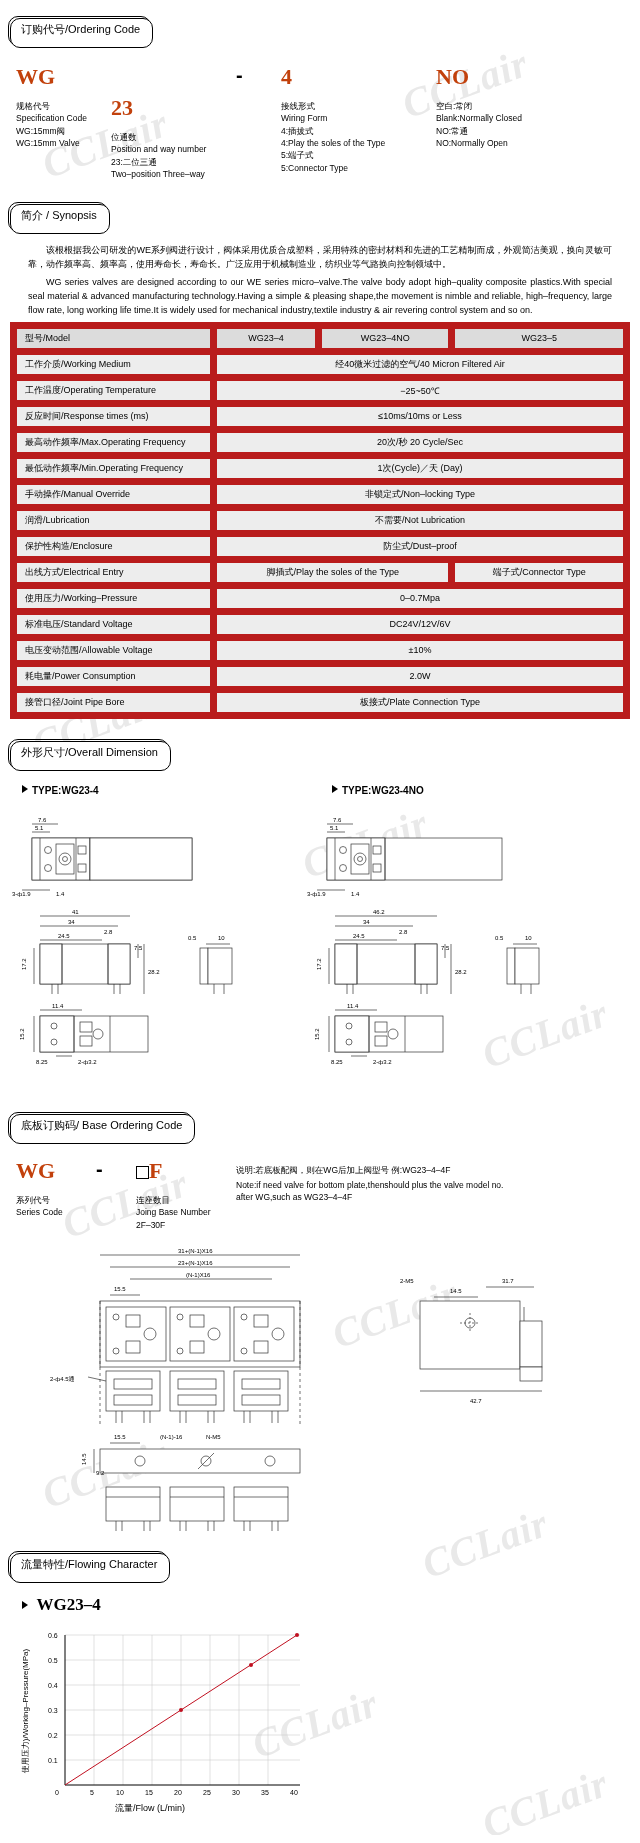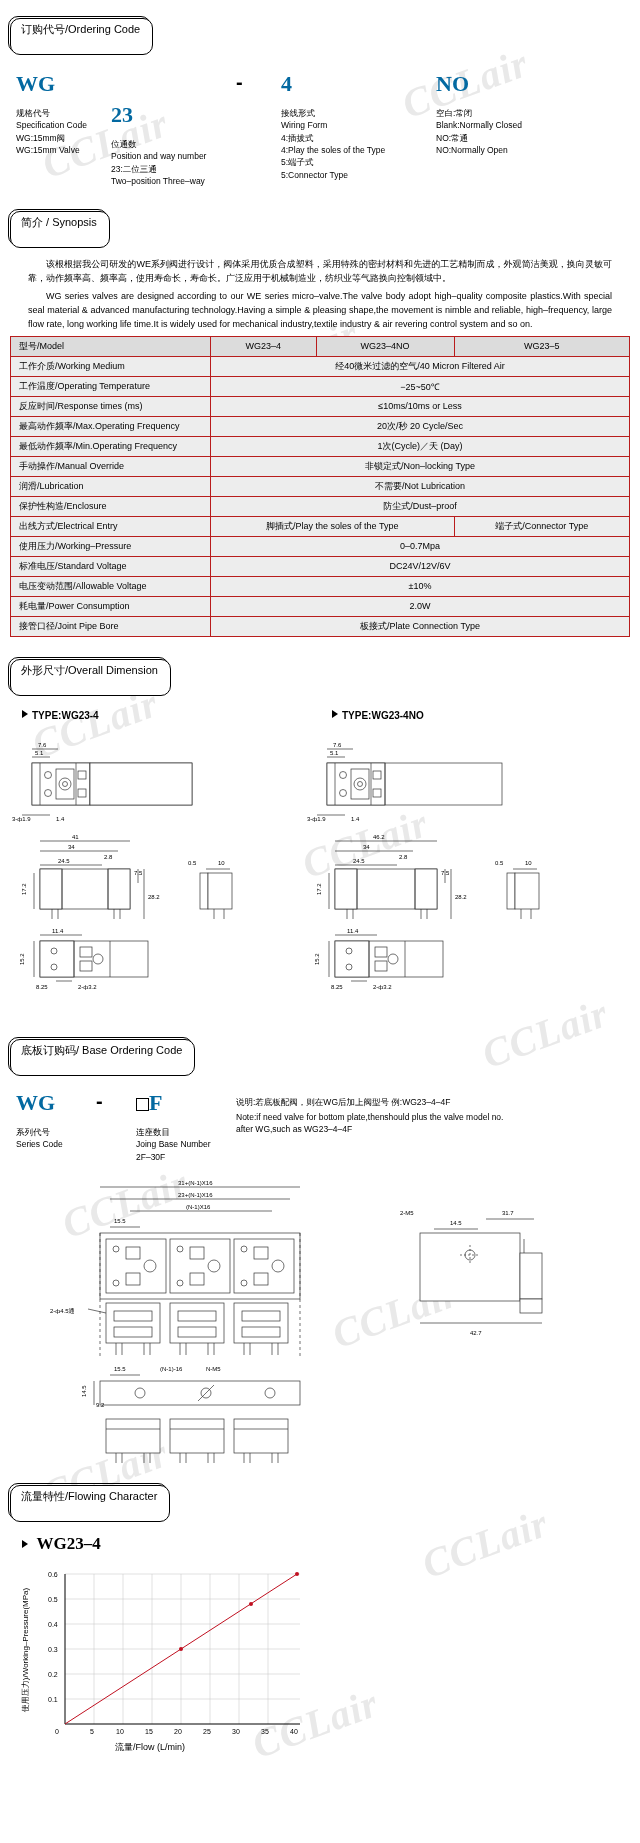--- a/index.html
+++ b/index.html
@@ -27,53 +27,53 @@
     user-select:none;
   }
 
   .content { position:relative; z-index:2; }
 
   
   .sec {
     display:inline-block;
     border:1px solid #000;
     border-radius:10px;
-    padding:3px 12px 17px 10px;
+    padding:3px 12px 10px 10px;
     font-size:11px;
     background:#fff;
     position:relative;
     margin: 10px 0 6px 0;
   }
   .sec::before {
     content:"";
     position:absolute;
     left:-3px; top:-3px;
     width:100%; height:100%;
     border:1px solid #000;
     border-radius:10px;
     z-index:-1;
   }
   .sec-wrap { position:relative; }
 
   
   .order-row { display:flex; margin-top:10px; padding-left:6px; }
   .oc-col { position:relative; }
-  .oc-code { font-family:"Liberation Serif", serif; font-weight:bold; font-size:22px; color:#0369a1; }
+  .oc-code { font-family:"Liberation Serif", serif; font-weight:bold; font-size:22px; color:#c2410c; }
   .oc-desc { font-size:8.5px; line-height:1.45; margin-top:10px; color:#000; }
   .oc-dash { font-size:20px; font-weight:bold; }
 
   
   .para { font-size:9px; line-height:1.55; text-align:justify; margin:4px 18px; }
   .para.cn { font-size:9px; }
   .indent { text-indent: 18px; }
 
   
   table.spec { border-collapse:collapse; width:100%; font-size:9px; margin-top:2px; }
   table.spec td, table.spec th {
-    border:1px solid #b91c1c;
+    border:7px solid #b91c1c;
     padding:3px 4px;
     text-align:center;
     background:#ededed;
     font-weight:normal;
   }
   table.spec td.lbl { text-align:left; padding-left:8px; width:200px; }
   table.spec tr.head td { background:#dcdcdc; font-weight:normal; }
 
   
   .dim-title { font-size:10px; font-weight:bold; margin:2px 0 2px 12px; }

